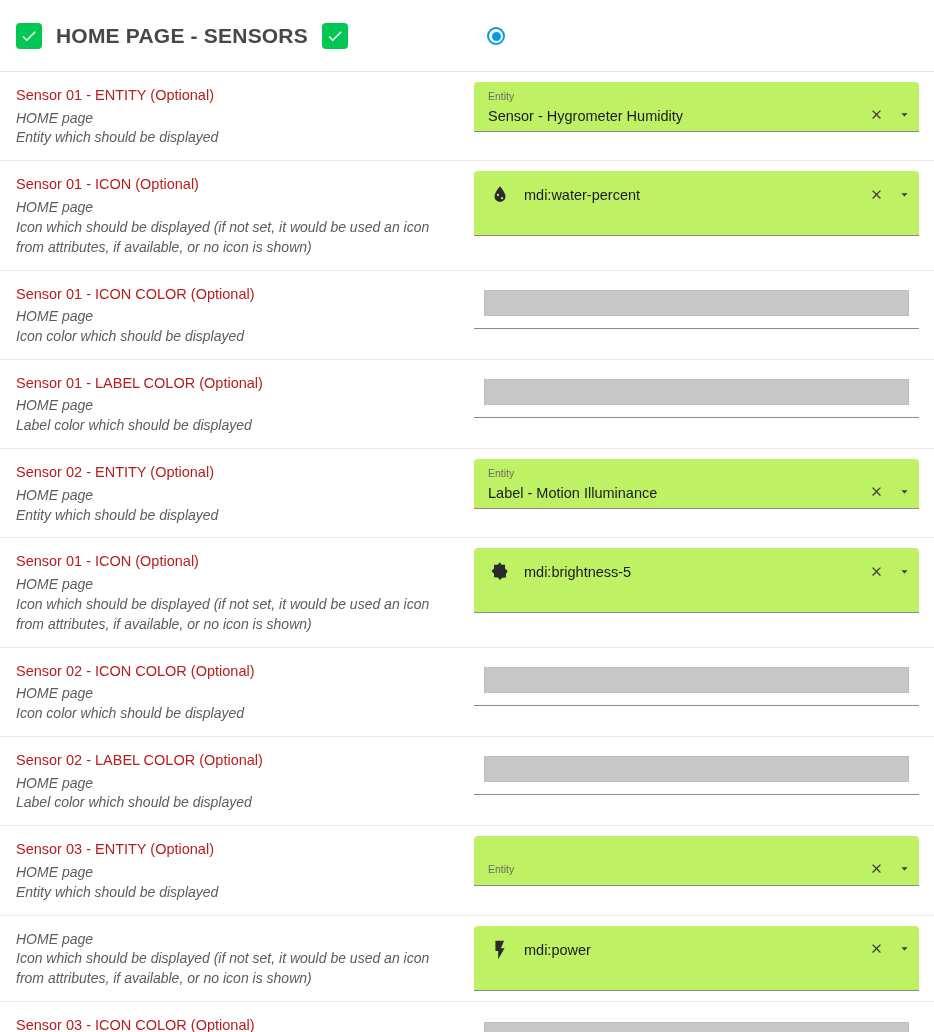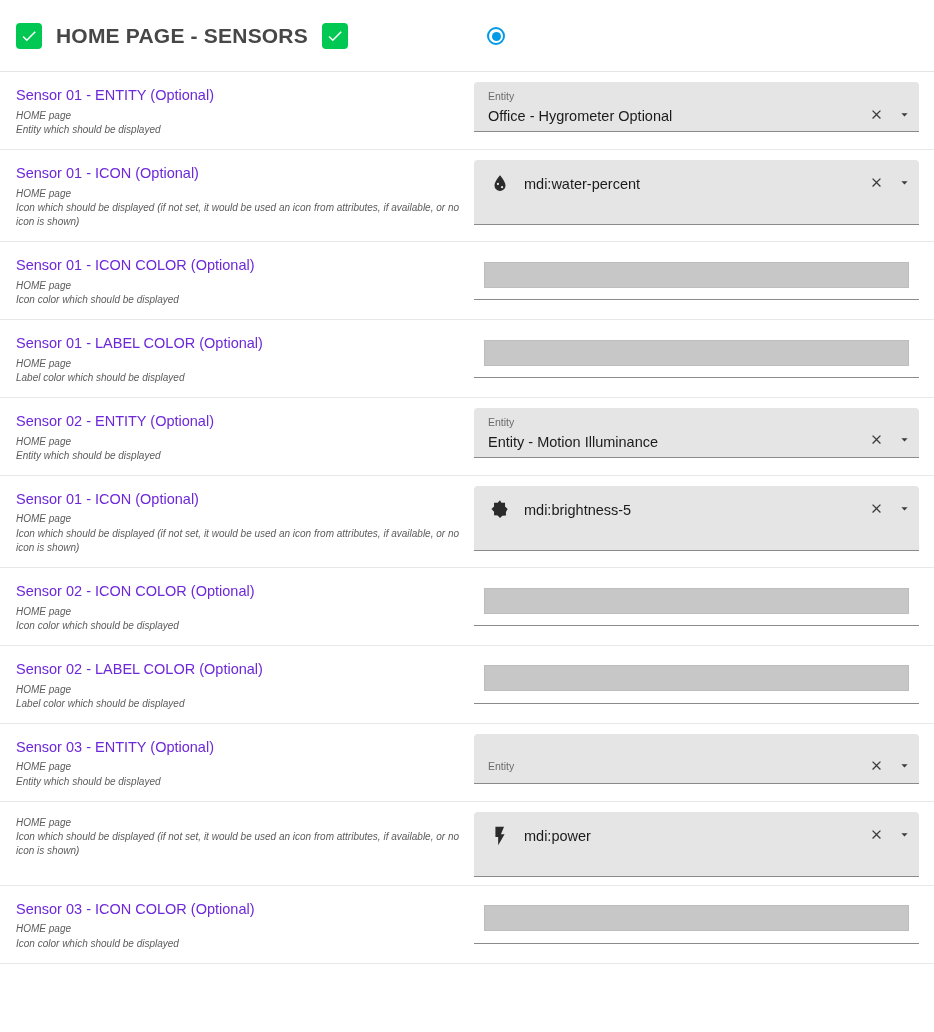--- a/index.html
+++ b/index.html
@@ -84,43 +84,43 @@
     padding: 10px 0 8px 0;
   }
   .row-left {
     width: 474px;
     flex: none;
     padding: 4px 14px 4px 16px;
     box-sizing: border-box;
   }
   .row-title {
     font-size: 14.5px;
-    color: #6d28d9;
+    color: #b91c1c;
     line-height: 1.35;
     margin-bottom: 3px;
   }
   .row-desc {
-    font-size: 10px;
+    font-size: 14px;
     font-style: italic;
     color: #5c5c5c;
     line-height: 1.42;
   }
   .row-right {
     flex: 1;
     padding-right: 16px;
     box-sizing: border-box;
     display: flex;
     align-items: flex-start;
     justify-content: flex-start;
   }
 
   
   .field {
     width: 445px;
-    background: #e5e5e5;
+    background: #bef264;
     border-bottom: 1px solid #8a8a8a;
     border-radius: 4px 4px 0 0;
     box-sizing: border-box;
     padding: 7px 6px 6px 14px;
     display: flex;
     align-items: flex-end;
     min-height: 50px;
     position: relative;
   }
   .field-main {
@@ -223,21 +223,21 @@
   <div class="row">
     <div class="row-left">
       <div class="row-title">Sensor 01 - ENTITY (Optional)</div>
       <div class="row-desc">HOME page</div>
       <div class="row-desc">Entity which should be displayed</div>
     </div>
     <div class="row-right">
       <div class="field">
         <div class="field-main">
           <div class="field-label">Entity</div>
-          <div class="field-value">Office - Hygrometer Optional</div>
+          <div class="field-value">Sensor - Hygrometer Humidity</div>
         </div>
         <div class="field-actions">
           <span class="icon-btn">
             <svg width="15" height="15" viewBox="0 0 24 24" aria-hidden="true">
                 <path fill="currentColor" d="M19 6.41 17.59 5 12 10.59 6.41 5 5 6.41 10.59 12 5 17.59 6.41 19 12 13.41 17.59 19 19 17.59 13.41 12z"></path>
               </svg>
           </span>
           <span class="icon-btn">
             <svg width="15" height="15" viewBox="0 0 24 24" aria-hidden="true">
                 <path fill="currentColor" d="M7 10l5 5 5-5z"></path>
@@ -309,21 +309,21 @@
   <div class="row">
     <div class="row-left">
       <div class="row-title">Sensor 02 - ENTITY (Optional)</div>
       <div class="row-desc">HOME page</div>
       <div class="row-desc">Entity which should be displayed</div>
     </div>
     <div class="row-right">
       <div class="field">
         <div class="field-main">
           <div class="field-label">Entity</div>
-          <div class="field-value">Entity - Motion Illuminance</div>
+          <div class="field-value">Label - Motion Illuminance</div>
         </div>
         <div class="field-actions">
           <span class="icon-btn">
             <svg width="15" height="15" viewBox="0 0 24 24" aria-hidden="true">
                 <path fill="currentColor" d="M19 6.41 17.59 5 12 10.59 6.41 5 5 6.41 10.59 12 5 17.59 6.41 19 12 13.41 17.59 19 19 17.59 13.41 12z"></path>
               </svg>
           </span>
           <span class="icon-btn">
             <svg width="15" height="15" viewBox="0 0 24 24" aria-hidden="true">
                 <path fill="currentColor" d="M7 10l5 5 5-5z"></path>

